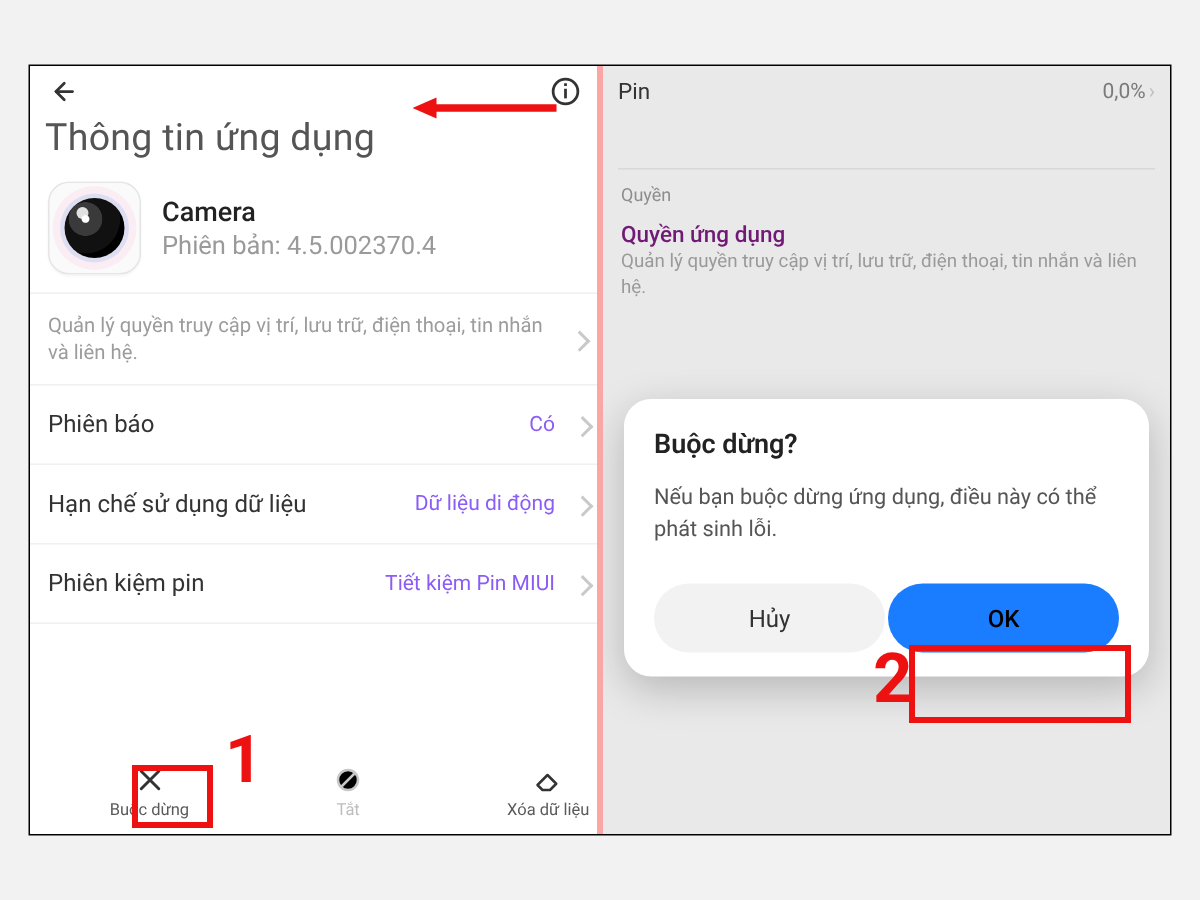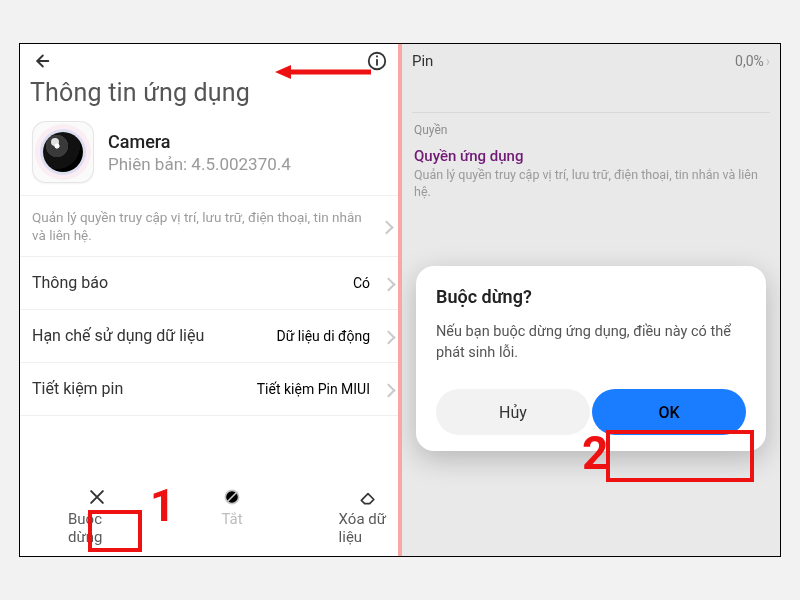--- a/index.html
+++ b/index.html
@@ -86,31 +86,31 @@
     rotate:45deg;
   }
   .settings-list { border-top:1px solid #f0f0f0; }
   .row {
     display:flex; align-items:center; justify-content:space-between;
     padding: 16px 28px 16px 12px;
     border-bottom: 1px solid #f0f0f0;
     position: relative;
   }
   .row-label { font-size: 16px; color:#333; max-width: 180px; line-height:1.25; }
-  .row-value { font-size: 14px; color:#000000; }
+  .row-value { font-size: 14px; color:#8b5cf6; }
   .row .chev-right { right: 8px; }
 
   .bottom-actions {
     position:absolute; bottom:4px; left:0; right:0;
     display:flex; justify-content:center; gap:48px;
     padding: 6px 0 6px 0;
   }
   .action {
     display:flex; flex-direction:column; align-items:center; gap:2px;
-    font-size: 15px; color:#5a5a5a;margin-left:48px;
+    font-size: 11px; color:#5a5a5a;margin-left:48px;
   }
   .action.disabled { color:#bdbdbd; }
   .action .glyph { height: 22px; display:flex; align-items:center; justify-content:center; }
 
   
   .red-arrow {
     position:absolute; top:18px; left:255px; width:100px; height:20px; pointer-events:none;
   }
   .red-box-1 {
     position:absolute; bottom:4px; left:68px; width:54px; height:42px;
@@ -200,31 +200,31 @@
       </div>
     </div>
 
     <div class="section-text">
       <span>Quản lý quyền truy cập vị trí, lưu trữ, điện thoại, tin nhắn và liên hệ.</span>
       <span class="chev-right"></span>
     </div>
 
     <div class="settings-list">
       <div class="row">
-        <div class="row-label">Thông báo</div>
+        <div class="row-label">Phiên báo</div>
         <div class="row-value">Có</div>
         <span class="chev-right"></span>
       </div>
       <div class="row">
         <div class="row-label">Hạn chế sử dụng dữ liệu</div>
         <div class="row-value">Dữ liệu di động</div>
         <span class="chev-right"></span>
       </div>
       <div class="row">
-        <div class="row-label">Tiết kiệm pin</div>
+        <div class="row-label">Phiên kiệm pin</div>
         <div class="row-value">Tiết kiệm Pin MIUI</div>
         <span class="chev-right"></span>
       </div>
     </div>
 
     <div class="bottom-actions">
       <div class="action">
         <div class="glyph">
           <svg width="20" height="20" viewBox="0 0 24 24">
               <path d="M5 5l14 14M19 5L5 19" stroke="#333" stroke-width="2.4" stroke-linecap="round"></path>

